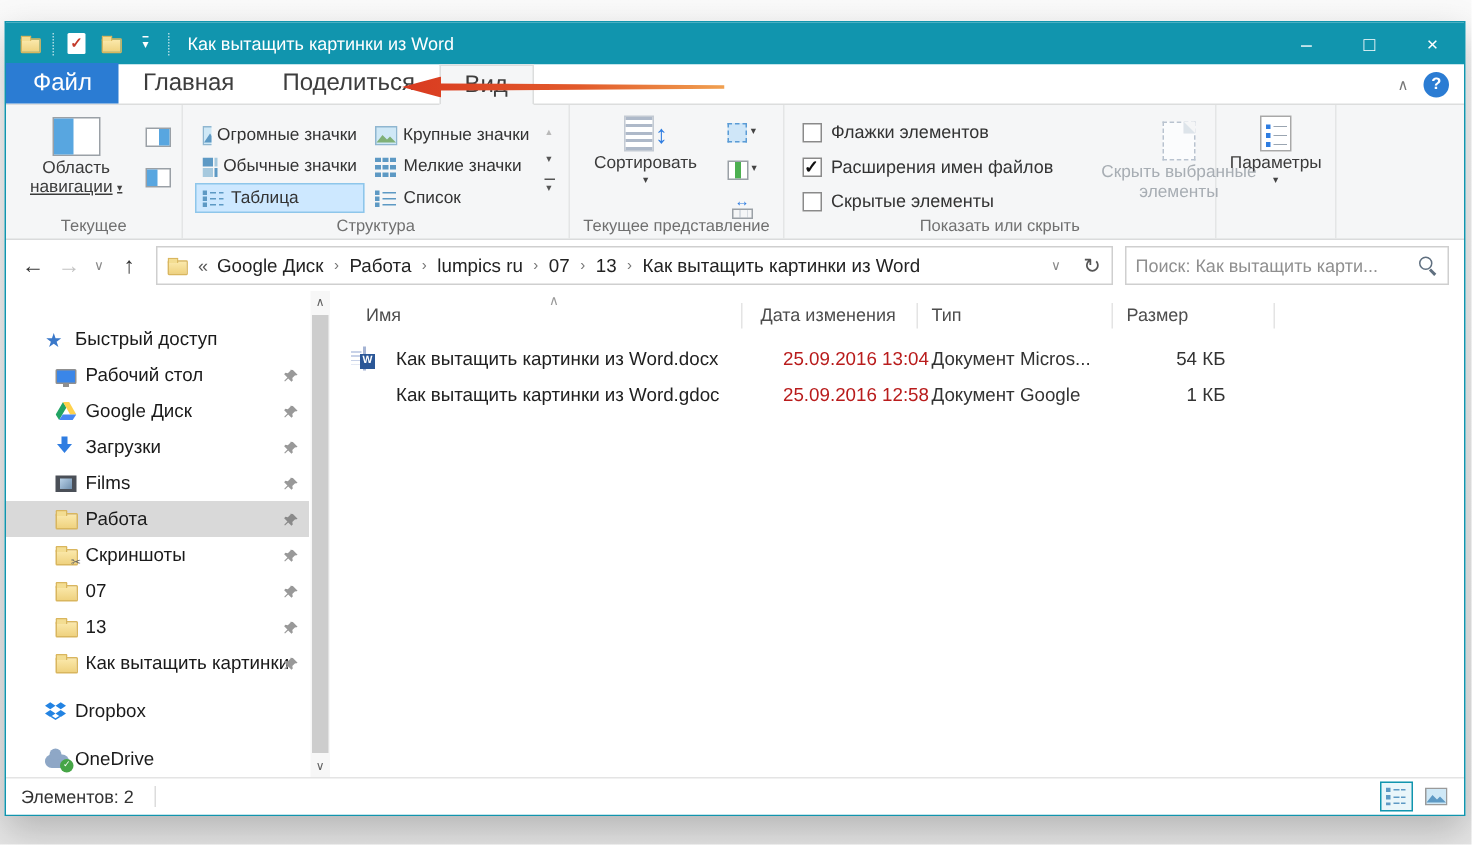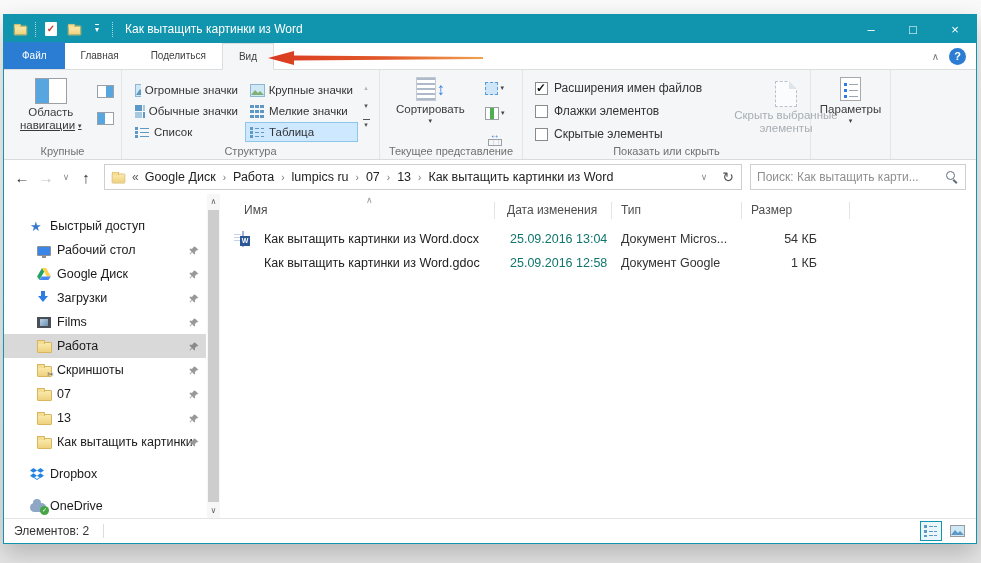--- a/index.html
+++ b/index.html
@@ -36,21 +36,21 @@
   .ic-checkdoc::after { content: "✓"; position: absolute; left: 0; right: 0; top: 1px; text-align: center;
     color: #c43a2a; font-size: 10px; font-weight: bold; }
   .qat-caret { font-size: 8px; color: #fff; border-top: 1px solid #fff; line-height: 8px; padding-top: 1px; }
   .win-title { margin-left: 6px; white-space: nowrap; }
   .wincontrols { margin-left: auto; display: flex; height: 100%; }
   .wc-btn { width: 42px; height: 100%; display: flex; align-items: center; justify-content: center;
     font-size: 13px; color: #fff; cursor: default; }
   
   .tabrow { height: 27px; background: #fff; border-bottom: 1px solid #dcdddd; display: flex; align-items: flex-end;
     position: relative; flex: none; z-index: 3; }
-  .tab { height: 26px; line-height: 26px; padding: 0 16px; font-size: 10px; color: #3d3d3d; cursor: default; }
+  .tab { height: 26px; line-height: 26px; padding: 0 16px; font-size: 16px; color: #3d3d3d; cursor: default; }
   .tab-file { background: #2b7cd3; color: #fff; padding: 0 18px; height: 27px; line-height: 27px; }
   .tab-active { background: #f5f6f7; border: 1px solid #dcdddd; border-bottom: 1px solid #f5f6f7;
     margin-bottom: -1px; height: 27px; line-height: 25px; position: relative; z-index: 2; }
   .arrow-annot { position: absolute; left: 264px; top: 8px; z-index: 5; pointer-events: none; }
   .tab-right { position: absolute; right: 10px; top: 0; height: 27px; display: flex; align-items: center; gap: 10px; }
   .ribbon-collapse { color: #777; font-size: 10px; cursor: default; }
   .help-circle { width: 17px; height: 17px; border-radius: 50%; background: #2b7cd3; color: #fff;
     font-size: 11px; font-weight: bold; text-align: center; line-height: 17px; cursor: default; }
   
   .ribbon { height: 90px; background: #f5f6f7; border-bottom: 1px solid #dadbdc; display: flex; flex: none; }
@@ -170,21 +170,21 @@
   
   .files { position: absolute; left: 222px; top: 0; right: 0; height: 100%; font-size: 12.5px; }
   .fheader { position: absolute; top: 6px; left: 0; right: 10px; height: 22px; font-size: 12px; color: #4d4d4d; }
   .fh { position: absolute; top: 3px; cursor: default; white-space: nowrap; }
   .fh-div { position: absolute; top: 2px; width: 1px; height: 17px; background: #e4e4e4; }
   .sortind { position: absolute; left: 140px; top: -5px; font-size: 9px; color: #9a9a9a; }
   .frow { position: absolute; left: 0; right: 10px; height: 24px; cursor: default; }
   .fcell { position: absolute; top: 4px; white-space: nowrap; color: #212121; }
   .fcell.icon { top: 4px; left: 16px; }
   .fcell.name { left: 38px; }
-  .fcell.date { left: 284px; color: #0f766e; }
+  .fcell.date { left: 296px; color: #b91c1c; }
   .fcell.type { left: 395px; color: #333; }
   .fcell.size { left: 480px; width: 111px; text-align: right; color: #333; }
   .ic-word { position: relative; width: 13px; height: 15px; background: #fff; border: 1px solid #a5b4d4; }
   .ic-word::before { content: ""; position: absolute; right: 2px; top: 2px; width: 7px; height: 9px;
     background: repeating-linear-gradient(#c8d2e8 0 1px, transparent 1px 3px); }
   .ic-word::after { content: "W"; position: absolute; left: -3px; bottom: 0px; width: 10px; height: 10px;
     background: #2b5797; color: #fff; font-size: 7px; font-weight: bold; line-height: 10px; text-align: center; }
   .ic-gdoc { position: relative; width: 14px; height: 14px; background: #3086f0; border-radius: 2px; margin-top: 1px; }
   .ic-gdoc::after { content: ""; position: absolute; left: 3px; top: 4px; width: 8px; height: 7px;
     background: repeating-linear-gradient(#fff 0 1px, transparent 1px 3px); }
@@ -261,21 +261,21 @@
         </span>
       </div>
       <div class="smallcol">
         <span class="smallbtn">
             <span class="ic-pane right"></span>
           </span>
         <span class="smallbtn">
             <span class="ic-pane left"></span>
           </span>
       </div>
-      <div class="rgroup-label">Крупные</div>
+      <div class="rgroup-label">Текущее</div>
     </div>
 
     <div class="rgroup g-layout">
       <div class="vmgrid">
         <div class="vmitem">
           <svg width="15" height="13">
               <rect x=".5" y=".5" width="14" height="12" fill="#cfe8f6" stroke="#8fb6d0"></rect>
               <path d="M1 11l4-6 3 4 2-2 4 4H1z" fill="#5d99c4"></path>
             </svg>
           <span>Огромные значки</span>
@@ -305,49 +305,49 @@
                 <rect x="0" y="5" width="4" height="3"></rect>
                 <rect x="5" y="5" width="4" height="3"></rect>
                 <rect x="10" y="5" width="4" height="3"></rect>
                 <rect x="0" y="10" width="4" height="3"></rect>
                 <rect x="5" y="10" width="4" height="3"></rect>
                 <rect x="10" y="10" width="4" height="3"></rect>
               </g>
             </svg>
           <span>Мелкие значки</span>
         </div>
-        <div class="vmitem">
-          <svg width="15" height="13">
-              <g fill="#5d99c4">
-                <rect x="0" y="1" width="3" height="3"></rect>
-                <rect x="5" y="2" width="9" height="1"></rect>
-                <rect x="0" y="5" width="3" height="3"></rect>
-                <rect x="5" y="6" width="9" height="1"></rect>
-                <rect x="0" y="9" width="3" height="3"></rect>
-                <rect x="5" y="10" width="9" height="1"></rect>
-              </g>
-            </svg>
-          <span>Список</span>
-        </div>
         <div class="vmitem selected">
           <svg width="15" height="13">
               <g fill="#5d99c4">
                 <rect x="0" y="1" width="3" height="3"></rect>
                 <rect x="5" y="2" width="4" height="1"></rect>
                 <rect x="11" y="2" width="3" height="1"></rect>
                 <rect x="0" y="5" width="3" height="3"></rect>
                 <rect x="5" y="6" width="4" height="1"></rect>
                 <rect x="11" y="6" width="3" height="1"></rect>
                 <rect x="0" y="9" width="3" height="3"></rect>
                 <rect x="5" y="10" width="4" height="1"></rect>
                 <rect x="11" y="10" width="3" height="1"></rect>
               </g>
             </svg>
           <span>Таблица</span>
         </div>
+        <div class="vmitem">
+          <svg width="15" height="13">
+              <g fill="#5d99c4">
+                <rect x="0" y="1" width="3" height="3"></rect>
+                <rect x="5" y="2" width="9" height="1"></rect>
+                <rect x="0" y="5" width="3" height="3"></rect>
+                <rect x="5" y="6" width="9" height="1"></rect>
+                <rect x="0" y="9" width="3" height="3"></rect>
+                <rect x="5" y="10" width="9" height="1"></rect>
+              </g>
+            </svg>
+          <span>Список</span>
+        </div>
       </div>
       <div class="vmscroll">
         <span class="vsc-btn dim">▴</span>
         <span class="vsc-btn">▾</span>
         <span class="vsc-btn">
             <span class="vsc-bar"></span>
             <span>▾</span>
           </span>
       </div>
       <div class="rgroup-label">Структура</div>
@@ -377,26 +377,26 @@
               <span class="tbl2"></span>
             </span>
           </span>
       </div>
       <div class="rgroup-label">Текущее представление</div>
     </div>
 
     <div class="rgroup g-showhide">
       <div class="cbcol">
         <label class="cb">
+          <span class="cbbox"></span>
+          <span>Флажки элементов</span>
+        </label>
+        <label class="cb">
           <span class="cbbox checked"></span>
           <span>Расширения имен файлов</span>
-        </label>
-        <label class="cb">
-          <span class="cbbox"></span>
-          <span>Флажки элементов</span>
         </label>
         <label class="cb">
           <span class="cbbox"></span>
           <span>Скрытые элементы</span>
         </label>
       </div>
       <div class="bigbtn disabled hide-sel">
         <span class="ic-hidesel"></span>
         <span class="lbl">Скрыть выбранные</span>
         <span class="lbl" style="margin-top:-2px;">элементы</span>

